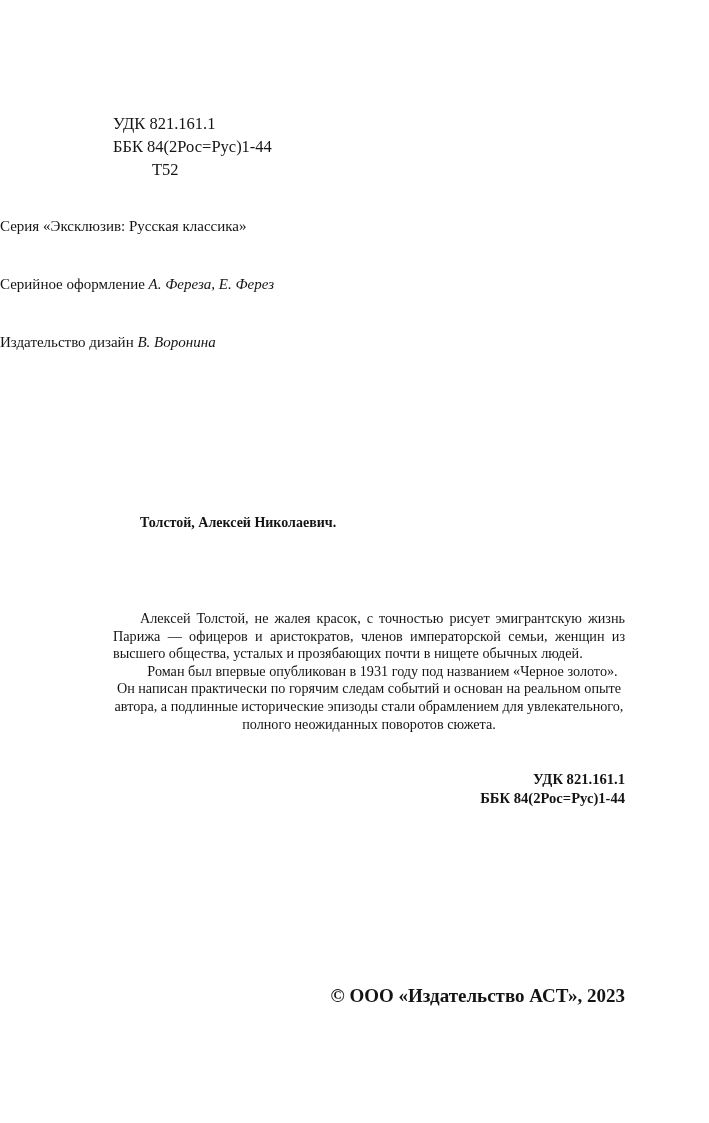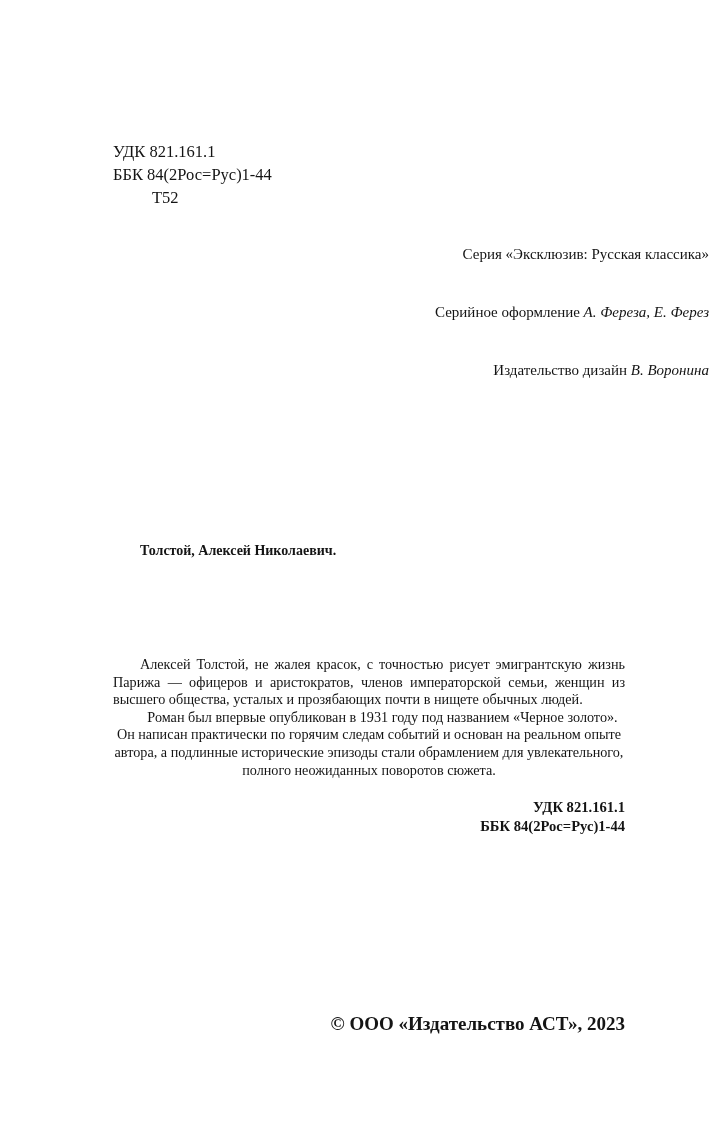--- a/index.html
+++ b/index.html
@@ -14,43 +14,41 @@
     position: relative;
     overflow: hidden;
     font-family: "Liberation Serif", "DejaVu Serif", serif;
     color: #141414;
     -webkit-font-smoothing: antialiased;
   }
 
   .page {
     position: absolute;
     inset: 0;
-    margin-top: 28px;
   }
 
   
   .classmark-block {
     position: absolute;
     left: 113px;
     top: 112px;
     font-size: 16.5px;
     line-height: 23px;
     white-space: nowrap;
   }
   .classmark-line { display: block; }
   .classmark-line.indented { padding-left: 39px; }
 
   
   .credits {
     position: absolute;
     left: 0;
     right: 0;
     top: 216px;
-    text-align: right;
-    padding-left: 48px;
+    text-align: left;
   }
   .credit-line {
     font-size: 15px;
     line-height: 20px;
     margin: 0;
   }
   .credit-line.series  { margin-bottom: 38px; }
   .credit-line.design  { margin-bottom: 38px; }
   .credit-name-bi { font-style: italic; font-weight: normal; }
   .credit-name-i  { font-style: italic; }
@@ -87,21 +85,21 @@
     line-height: 20px;
     padding-left: 42px;
     margin: 0;
   }
 
   
   .annotation {
     position: absolute;
     left: 113px;
     width: 512px;
-    top: 628px;
+    top: 610px;
     font-size: 14.2px;
     line-height: 17.6px;
   }
   .annotation p {
     margin: 0;
     text-align: justify;
     text-justify: inter-word;
     text-indent: 27px;
   }
   .annotation p:last-child { text-align: center; }

